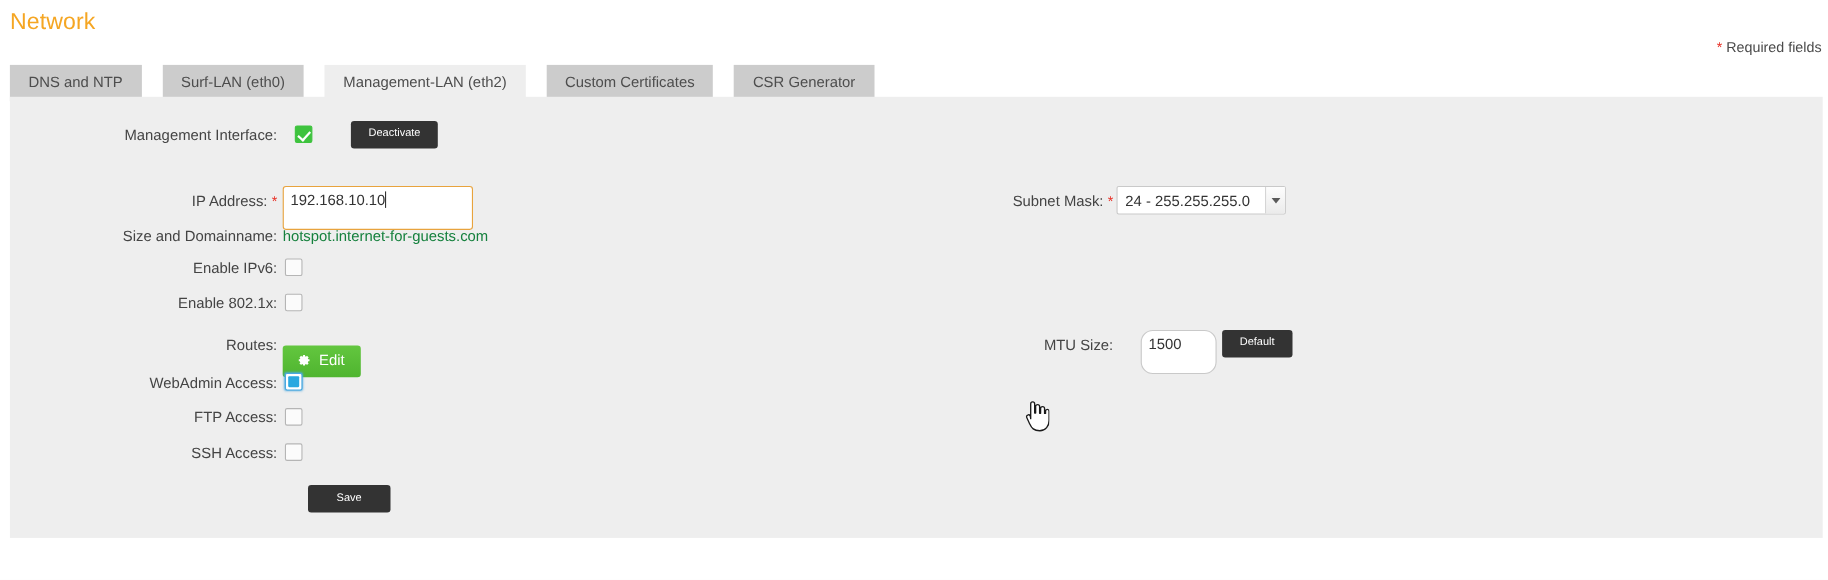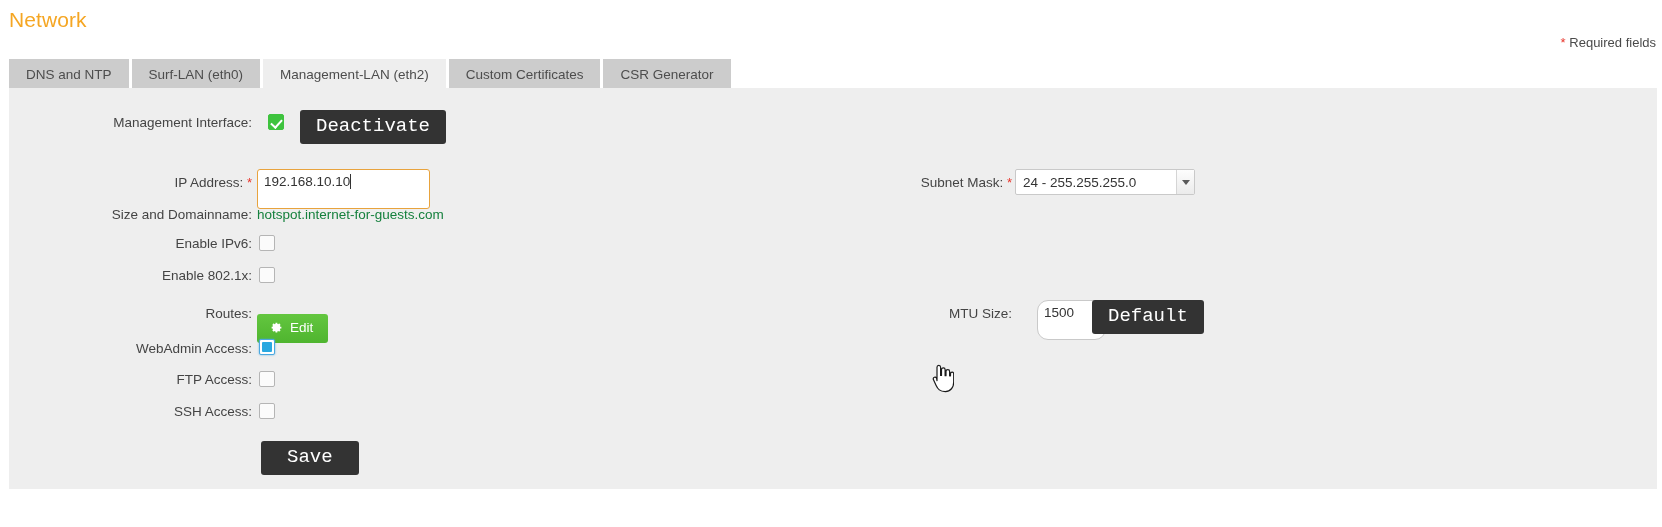--- a/index.html
+++ b/index.html
@@ -41,21 +41,21 @@
     font-size: 13px;
   }
 
   
   .tabbar {
     position: absolute;
     left: 9px;
     top: 59px;
     display: flex;
     align-items: flex-end;
-    gap: 3px;
+    gap: 19px;
   }
   .tab {
     background: #cccccc;
     color: #4d4d4d;
     font-size: 13.5px;
     padding: 9px 17px 10px 17px;
     line-height: 1;
     white-space: nowrap;
     border: none;
     cursor: pointer;
@@ -130,27 +130,28 @@
     right: 2px;
     bottom: 2px;
     background: #29a8e0;
     border-radius: 1px;
   }
 
   
   .btn-dark {
     background: #333333;
     color: #ffffff;
-    font-size: 19px;
+    font-size: 10px;
     border: none;
     border-radius: 3px;
     padding: 7px 16px 8px 16px;
     cursor: pointer;
-    font-family: Liberation Mono, monospace;
+    font-family: Liberation Sans, sans-serif;
     line-height: 1;
+    margin-left: 19px;
   }
   .btn-green {
     background: linear-gradient(#63c63f, #4fb52f);
     color: #ffffff;
     font-size: 13.5px;
     border: none;
     border-radius: 3px;
     padding: 7px 15px 8px 13px;
     cursor: pointer;
     font-family: "Liberation Sans", sans-serif;
@@ -251,21 +252,21 @@
 <div class="panel">
 
   <div class="lcol lbl" style="top:27px;">Management Interface:</div>
   <div style="position:absolute; left:259px; top:26px;" class="cb green"></div>
   <button class="btn-dark" style="position:absolute; left:291px; top:22px;">Deactivate</button>
 
   <div class="lcol lbl" style="top:87px;"><span>IP Address:</span> <span class="star">*</span></div>
   <div class="txt focused" style="position:absolute; left:248px; top:81px; width:173px;"><span>192.168.10.10</span><span class="caret"></span></div>
 
   <div class="rcol lbl" style="top:87px;"><span>Subnet Mask:</span> <span class="star">*</span></div>
-  <div class="sel" style="position:absolute; left:1006px; top:81px; width:180px;">
+  <div class="sel" style="position:absolute; left:1006px; top:81px; width:154px;">
     <span>24 - 255.255.255.0</span>
     <span class="sel-arrow">
         <span class="tri"></span>
       </span>
   </div>
 
   <div class="lcol lbl" style="top:119px;">Size and Domainname:</div>
   <div class="static-val" style="position:absolute; left:248px; top:119px;">hotspot.internet-for-guests.com</div>
 
   <div class="lcol lbl" style="top:148px;">Enable IPv6:</div>

